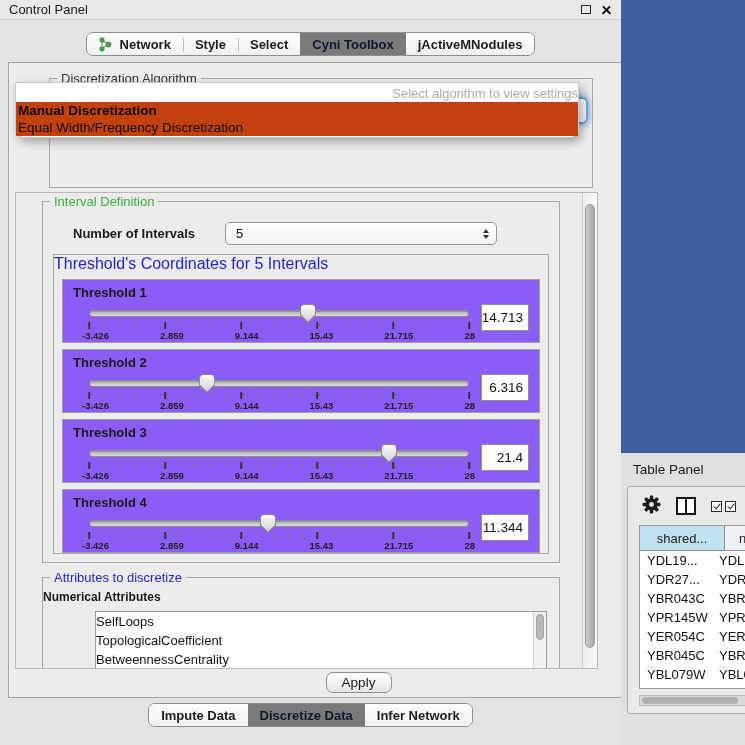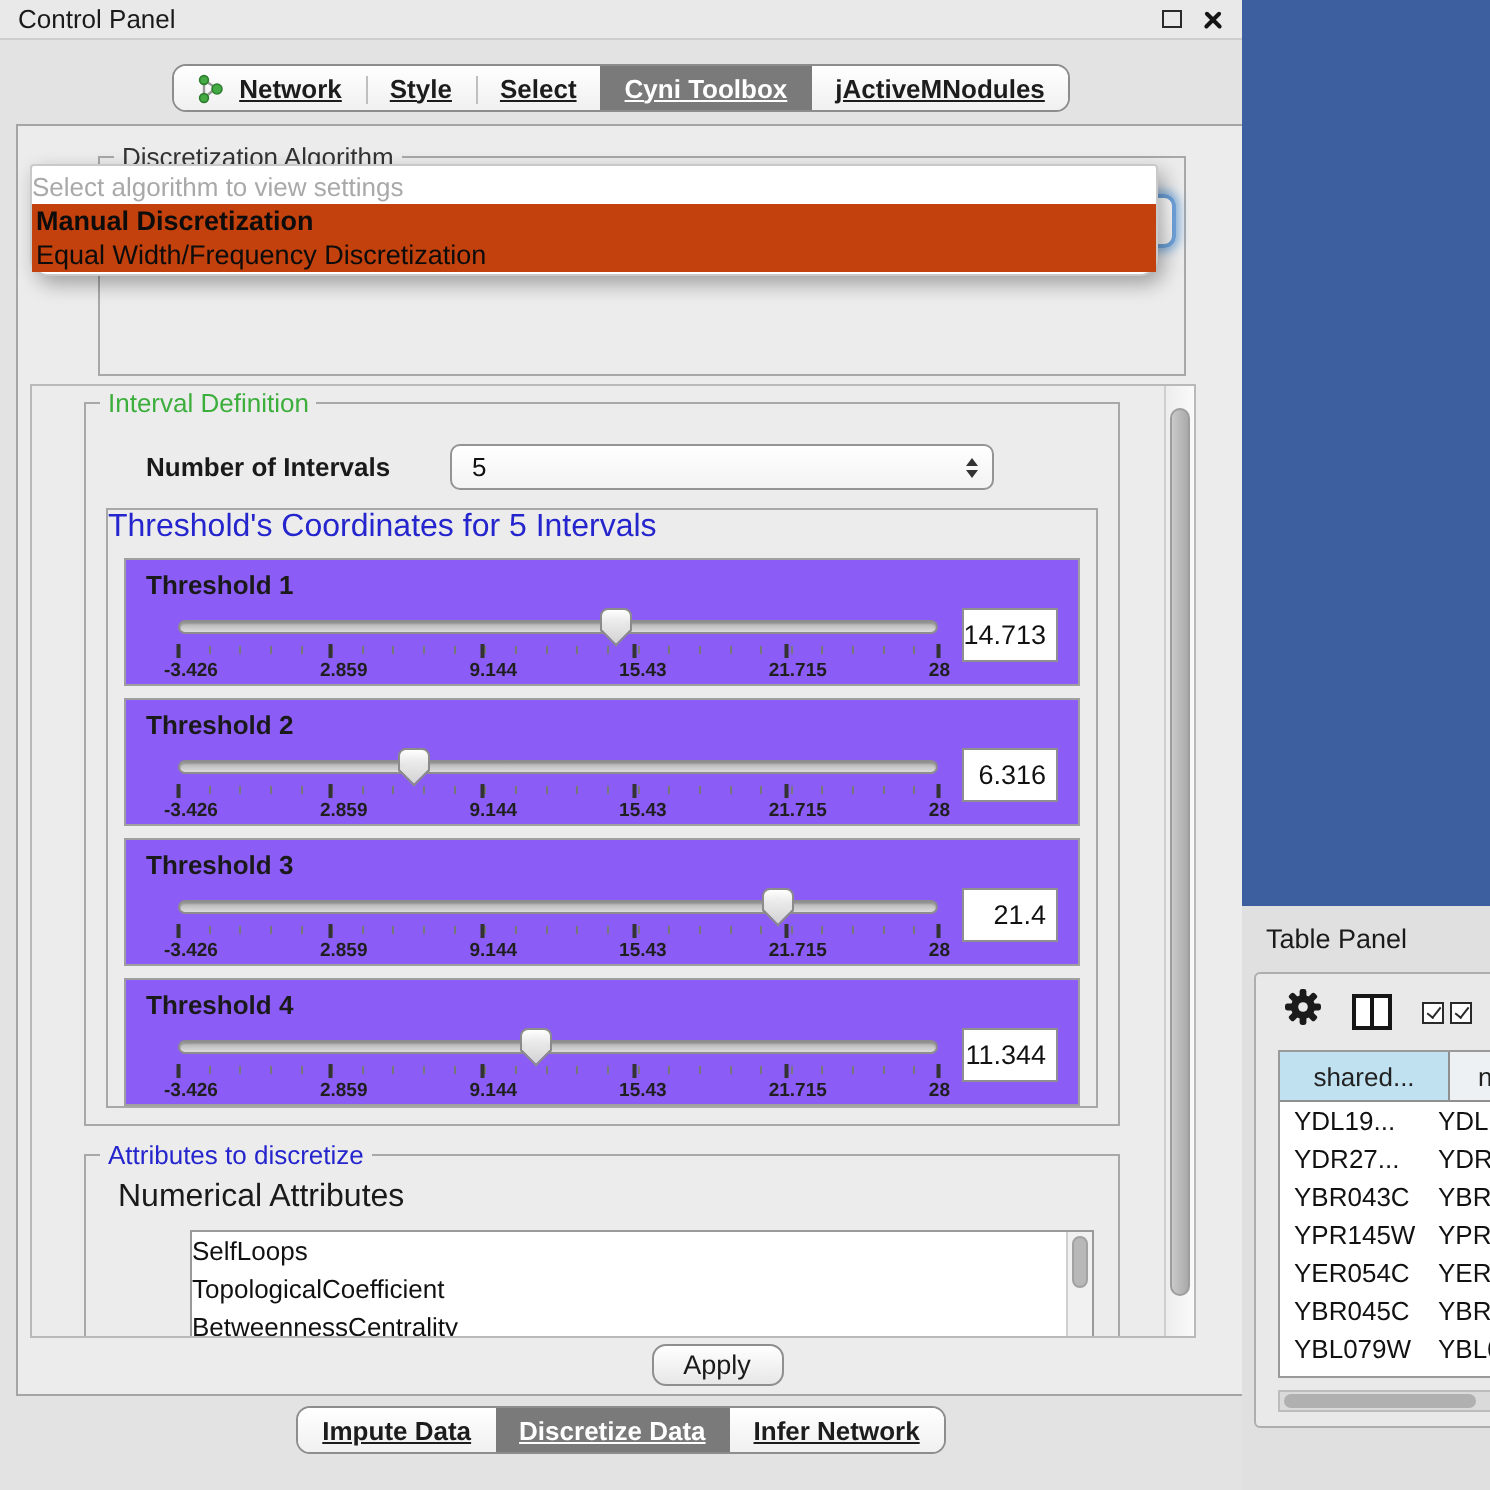--- a/index.html
+++ b/index.html
@@ -12,39 +12,39 @@
   .titlebar .spacer { flex:1; }
   .float-btn { width:10px; height:9px; border:1.5px solid #2a2a2a; margin-right:10px; background:transparent; }
   .close-btn { position:relative; width:11px; height:11px; }
   .close-btn::before,.close-btn::after { content:""; position:absolute; left:0; top:4.5px; width:11px; height:2.4px; border-radius:1px; background:#151515; }
   .close-btn::before { transform:rotate(45deg); }
   .close-btn::after { transform:rotate(-45deg); }
 
   
   .tabs-row { position:absolute; left:0; width:621px; display:flex; justify-content:center; }
   .seg { display:flex; border:1px solid #8d8d8d; border-radius:7px; overflow:hidden; background:#fff; height:24px; }
-  .seg-item { display:flex; align-items:center; gap:8px; padding:0 12px; font-size:13px; font-weight:700; color:#1c1c1c; background:linear-gradient(#ffffff,#f0f0f0); position:relative; white-space:nowrap;text-decoration:underline; }
-  .seg-item.selected { background:#7a7a7a; color:#ffffff; }
+  .seg-item { display:flex; align-items:center; gap:8px; padding:0 12px; font-size:13px; font-weight:700; color:#1c1c1c; background:linear-gradient(#ffffff,#f0f0f0); position:relative; white-space:nowrap; }
+  .seg-item.selected { background:#7a7a7a; color:#0f172a; }
   .seg-item.sep::before { content:""; position:absolute; left:0; top:5px; width:1px; height:14px; background:#bfbfbf; }
   .net-glyph { width:13px; height:15px; display:inline-block; }
 
   #main-panel { position:absolute; left:8px; top:62px; width:701px; height:636px; background:#ececec; border:1px solid #a5a5a5; }
 
   .groupbox { position:absolute; border:1px solid #a8a8a8; }
   .groupbox > .glabel { position:absolute; top:-8px; left:7px; background:#ececec; padding:0 4px; font-size:13px; color:#333; white-space:nowrap; }
   .glabel.green { color:#3cae3c; }
   .glabel.blue { color:#2525cd; }
 
   
   #algo-group { left:40px; top:15px; width:544px; height:110px; }
   #algo-combo { position:absolute; left:8px; top:18px; width:530px; height:27px; background:linear-gradient(#ffffff,#f2f2f2); border:2px solid #6fa3dc; border-radius:6px; box-shadow:0 0 5px 2px rgba(110,165,222,.75); }
 
   
   #algo-popup { position:absolute; left:6px; top:19px; width:564px; height:56px; background:#fff; border:1px solid #c9c9c9; border-radius:2px 2px 9px 9px; box-shadow:3px 4px 10px rgba(0,0,0,.32); z-index:6; padding-top:2px; }
-  .popup-prompt { height:17px; text-align:left; font-size:13px; color:#a9a9a9; line-height:17px; }
+  .popup-prompt { height:17px; text-align:right; font-size:13px; color:#a9a9a9; line-height:17px; }
   .popup-opt { height:17px; font-size:13.5px; color:#0c0c0c; line-height:17px; padding-left:2px; background:#c2410c; }
   .popup-opt.bold { font-weight:700; }
 
   
   #tabledata-group { left:46px; top:78px; width:538px; height:44px; }
   .combo { position:relative; background:linear-gradient(#ffffff,#f3f3f3); border:1px solid #949494; border-radius:5px; font-size:13px; display:flex; align-items:center; padding-left:10px; color:#111; }
   .combo .arrows { position:absolute; right:7px; top:50%; transform:translateY(-50%); display:flex; flex-direction:column; gap:2px; }
   .combo .arrows i { width:0; height:0; border-left:3.5px solid transparent; border-right:3.5px solid transparent; display:block; }
   .combo .arrows .up { border-bottom:4px solid #333; }
   .combo .arrows .dn { border-top:4px solid #333; }
@@ -69,21 +69,21 @@
   .thumb { position:absolute; top:1px; width:16px; height:12px; margin-left:-8px; background:linear-gradient(#ffffff,#dcdcdc); border:1px solid #8b8b8b; border-radius:4px 4px 1px 1px; z-index:2; }
   .thumb::after { content:""; position:absolute; left:50%; top:5px; width:10px; height:10px; transform:translateX(-50%) rotate(45deg); background:linear-gradient(135deg,#f2f2f2,#d2d2d2); border-right:1px solid #8b8b8b; border-bottom:1px solid #8b8b8b; }
   .ticks { position:absolute; left:0; right:0; top:19px; height:7px;
     background-image:repeating-linear-gradient(90deg,#777 0,#777 1px,transparent 1px,transparent 4%);
     background-size:100.8% 4px; background-repeat:no-repeat; background-position:0 1px; }
   .ticks .major { position:absolute; top:0; width:1.5px; height:7px; background:#333; transform:translateX(-50%); }
   .tick-labels { position:absolute; left:-7px; right:-6px; top:27px; display:flex; justify-content:space-between; font-size:9.5px; font-weight:700; color:#1f1f1f; }
   .value-box { width:48px; height:27px; margin-top:1px; border:1px solid #8f8f8f; background:#fff; font-size:13.5px; display:flex; align-items:center; justify-content:flex-end; padding-right:5px; color:#111; }
 
   #attr-group { left:26px; top:384px; width:518px; height:130px; }
-  .attr-sub { font-weight:400; font-size:16px; margin:12px 0 0 16px; }
+  .attr-sub { font-weight:700; font-size:12px; margin:12px 0 0 0; }
   #attr-list { position:relative; margin:7px 12px 0 52px; height:64px; background:#fff; border:1px solid #9a9a9a; overflow:hidden; }
   #attr-list .item { font-size:13px; line-height:19px; color:#111; }
   #attr-list .lscroll { position:absolute; right:0; top:0; width:13px; height:100%; background:#f1f1f1; border-left:1px solid #cfcfcf; }
   #attr-list .lthumb { position:absolute; left:2px; top:2px; width:8px; height:26px; background:#b8b8b8; border:1px solid #a2a2a2; border-radius:5px; }
 
   #apply-btn { position:absolute; left:50%; top:609px; transform:translateX(-50%); width:66px; height:21px; border:1px solid #8f8f8f; border-radius:7px; background:linear-gradient(#ffffff,#e7e7e7); font-size:13.5px; display:flex; align-items:center; justify-content:center; }
 
   
   #net-frame { position:absolute; left:621px; top:0; width:124px; height:453px; background:#3d5e9f; }
 

